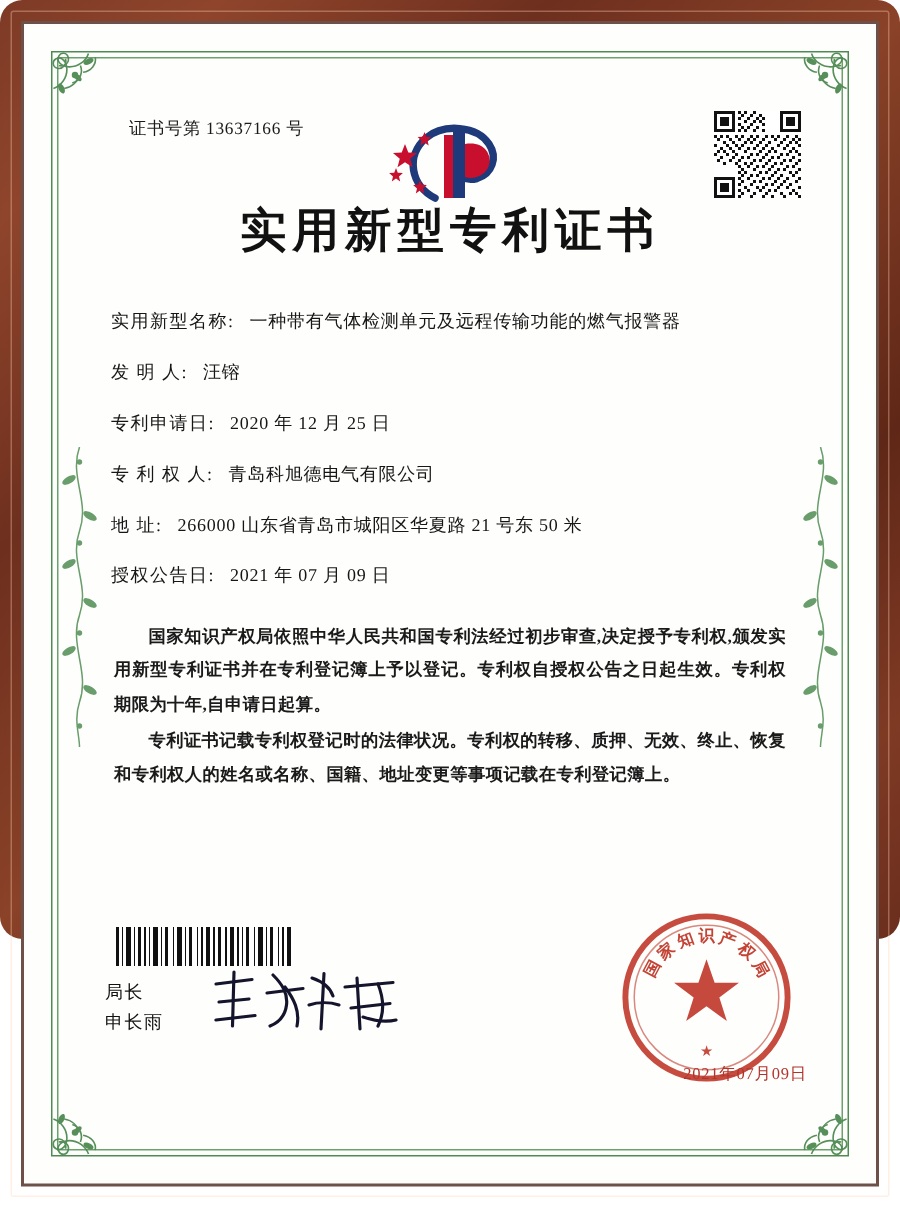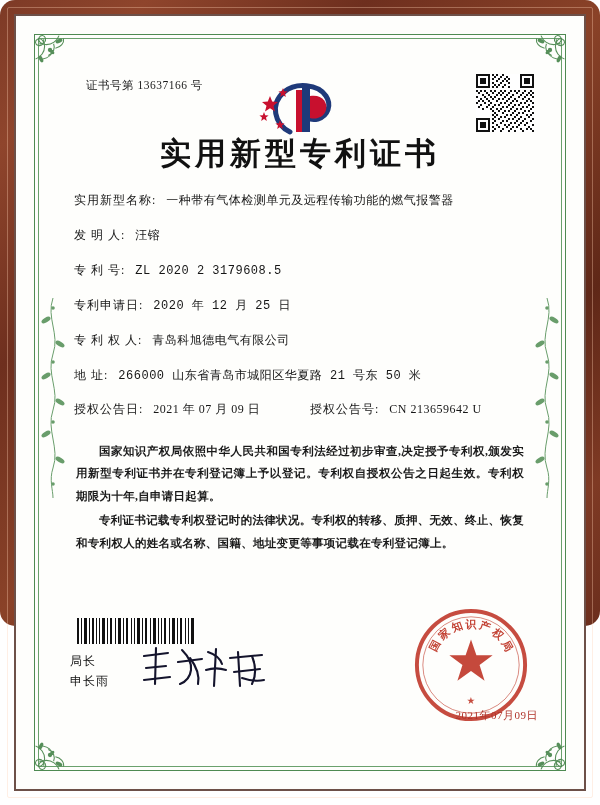--- a/index.html
+++ b/index.html
@@ -129,41 +129,40 @@
     margin-top: 40px;
     text-align: center;
     font-size: 31px;
     font-weight: bold;
     letter-spacing: 4px;
     color: #111;
     font-family: Liberation Serif, serif;
   }
 
   .fields {
-    margin-top: 16px;
+    margin-top: 30px;
     padding: 0 10px;
   }
   .field {
     display: flex;
     align-items: baseline;
     font-size: 12px;
     color: #161616;
     margin-bottom: 16px;
     line-height: 1.5;
   }
   .field .lbl {
     flex: 0 0 auto;
     letter-spacing: 1px;
     white-space: nowrap;
   }
   .field .val {
     flex: 1 1 auto;
     margin-left: 10px;
     letter-spacing: 0.5px;
-    font-family: Liberation Mono, monospace;
   }
 
   .field-row2 {
     display: flex;
     align-items: flex-end;
     font-size: 12px;
     color: #161616;
     margin-bottom: 16px;
   }
   .field-row2 .half {
@@ -569,48 +568,40 @@
         <div class="field">
           <span class="lbl">实用新型名称:</span>
           <span class="val">一种带有气体检测单元及远程传输功能的燃气报警器</span>
         </div>
 
         <div class="field">
           <span class="lbl">发 明 人:</span>
           <span class="val">汪镕</span>
         </div>
 
-        <div class="field">
-          <span class="lbl">专 利 号:</span>
-          <span class="val">ZL 2020 2 3179608.5</span>
-        </div>
 
         <div class="field">
           <span class="lbl">专利申请日:</span>
           <span class="val">2020 年 12 月 25 日</span>
         </div>
 
         <div class="field">
           <span class="lbl">专 利 权 人:</span>
           <span class="val">青岛科旭德电气有限公司</span>
         </div>
 
         <div class="field">
           <span class="lbl">地 址:</span>
           <span class="val">266000 山东省青岛市城阳区华夏路 21 号东 50 米</span>
         </div>
 
         <div class="field-row2">
           <div class="half first">
             <span class="lbl">授权公告日:</span>
             <span class="val">2021 年 07 月 09 日</span>
-          </div>
-          <div class="half">
-            <span class="lbl">授权公告号:</span>
-            <span class="val">CN 213659642 U</span>
           </div>
         </div>
 
       </div>
 
       <div class="paragraphs">
         <p>国家知识产权局依照中华人民共和国专利法经过初步审查,决定授予专利权,颁发实用新型专利证书并在专利登记簿上予以登记。专利权自授权公告之日起生效。专利权期限为十年,自申请日起算。</p>
         <p>专利证书记载专利权登记时的法律状况。专利权的转移、质押、无效、终止、恢复和专利权人的姓名或名称、国籍、地址变更等事项记载在专利登记簿上。</p>
       </div>
 

